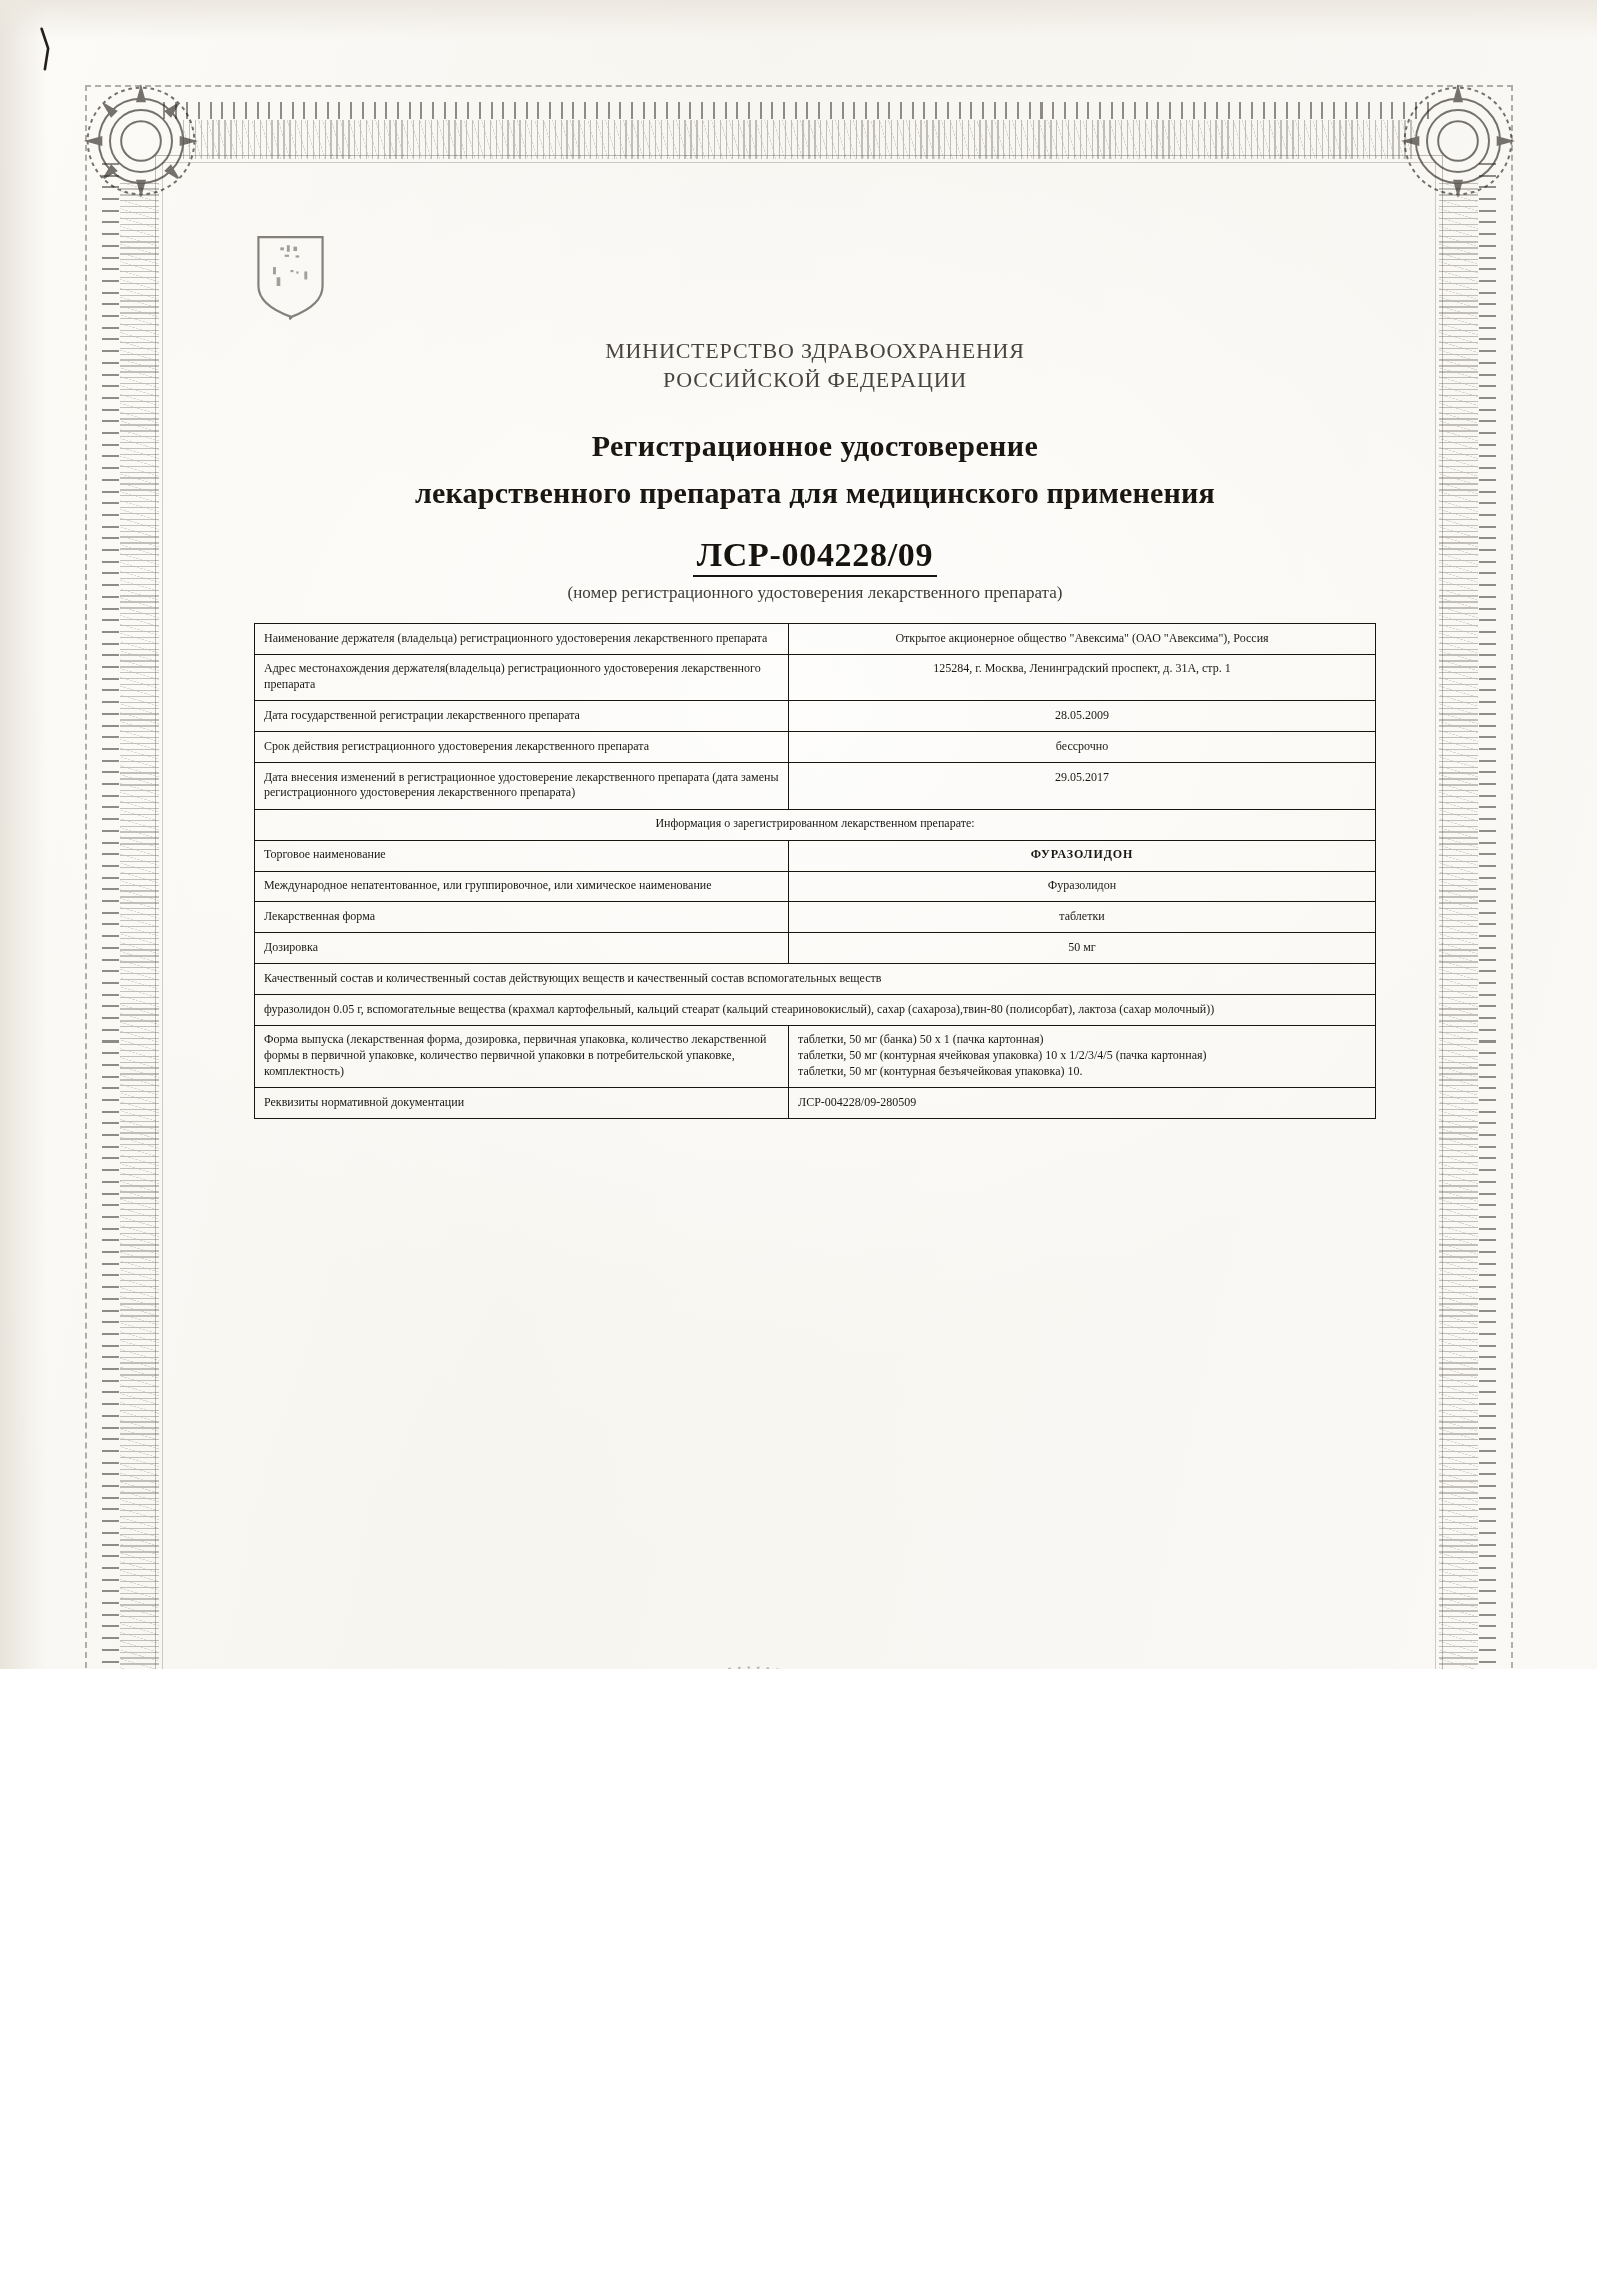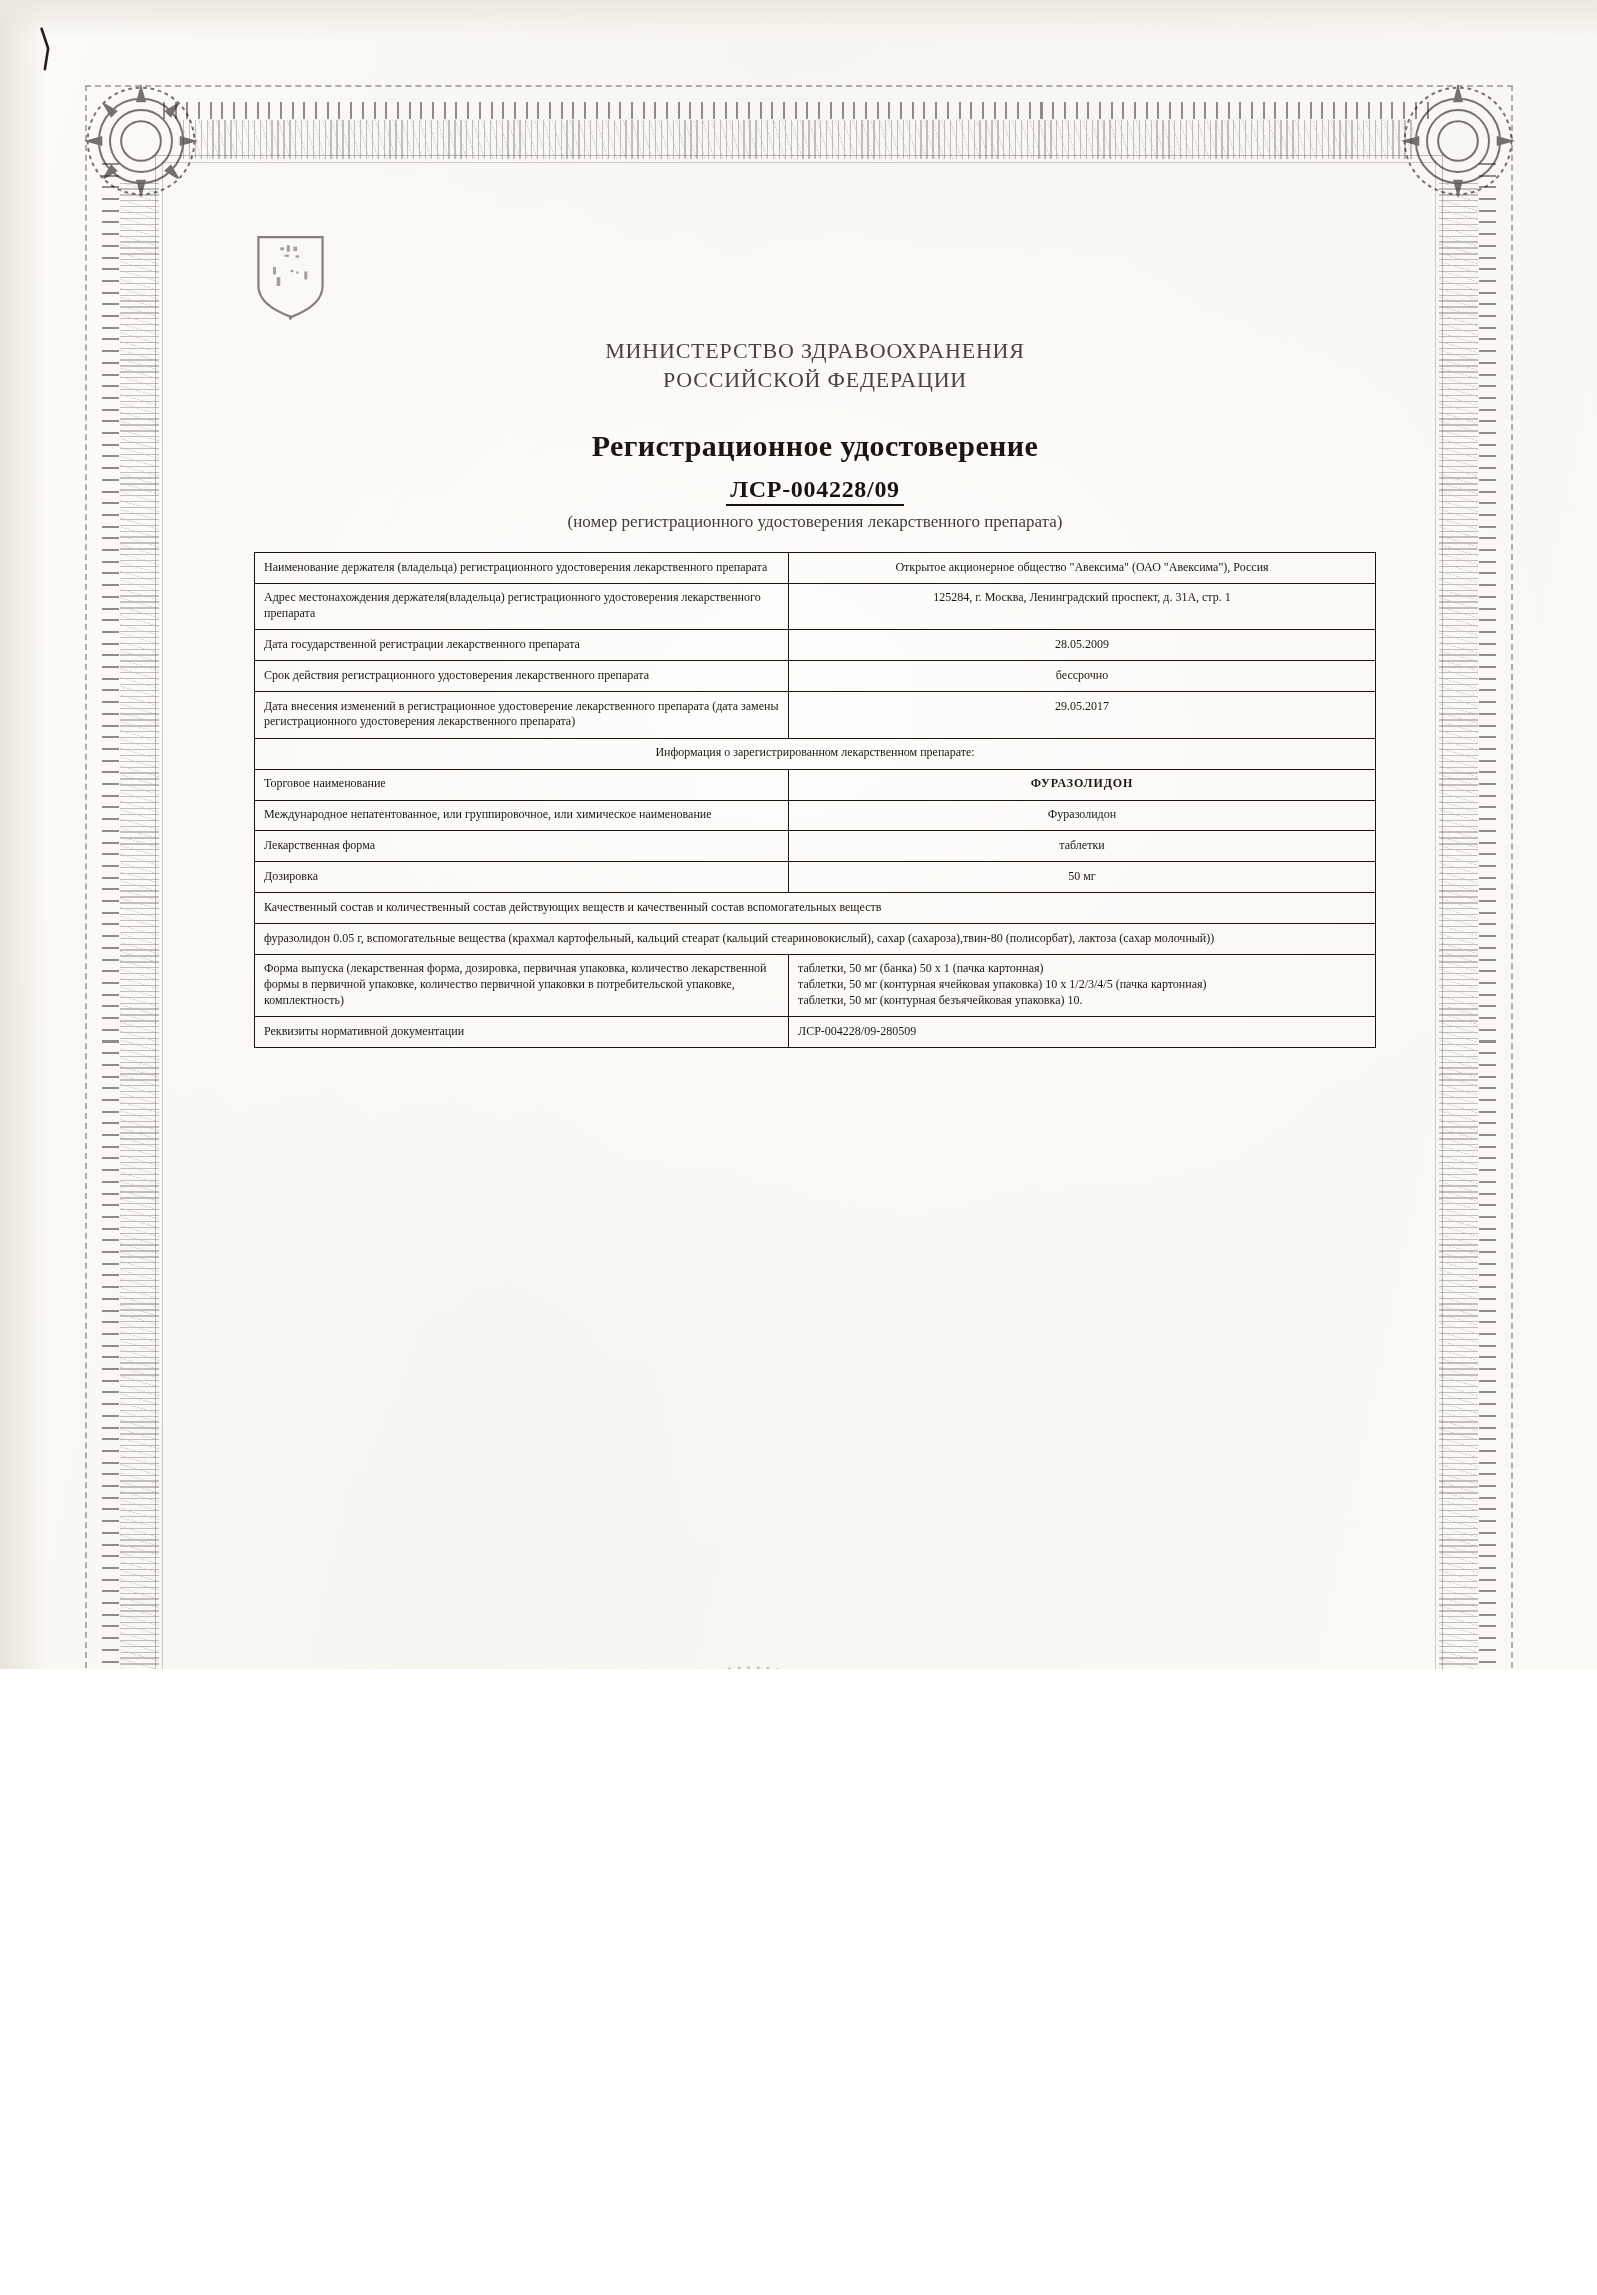--- a/index.html
+++ b/index.html
@@ -171,21 +171,21 @@
     font-weight: bold;
     font-size: 30px;
     letter-spacing: 0.2px;
     color: #1a1712;
     margin-bottom: 26px;
   }
 
   .regnum {
     text-align: center;
     font-weight: bold;
-    font-size: 24px;
+    font-size: 34px;
     letter-spacing: 0.7px;
     color: #17140f;
   }
   .regnum span {
     border-bottom: 2.6px solid #17140f;
     padding: 0 3.9px 2px 3.9px;
   }
   .regnum-caption {
     text-align: center;
     font-size: 17px;
@@ -359,20 +359,21 @@
         <rect x="58" y="50" width="3" height="3"></rect>
       </g>
     </svg>
 
     <div class="ministry">
       <div>МИНИСТЕРСТВО ЗДРАВООХРАНЕНИЯ</div>
       <div>РОССИЙСКОЙ ФЕДЕРАЦИИ</div>
     </div>
 
     <div class="title-main">Регистрационное удостоверение</div>
+    <div class="title-sub">лекарственного препарата для медицинского применения</div>
 
     <div class="regnum">
       <span>ЛСР-004228/09</span>
     </div>
     <div class="regnum-caption">(номер регистрационного удостоверения лекарственного препарата)</div>
 
     <table class="cert">
       <tbody>
         <tr>
           <td class="label">Наименование держателя (владельца) регистрационного удостоверения лекарственного препарата</td>

